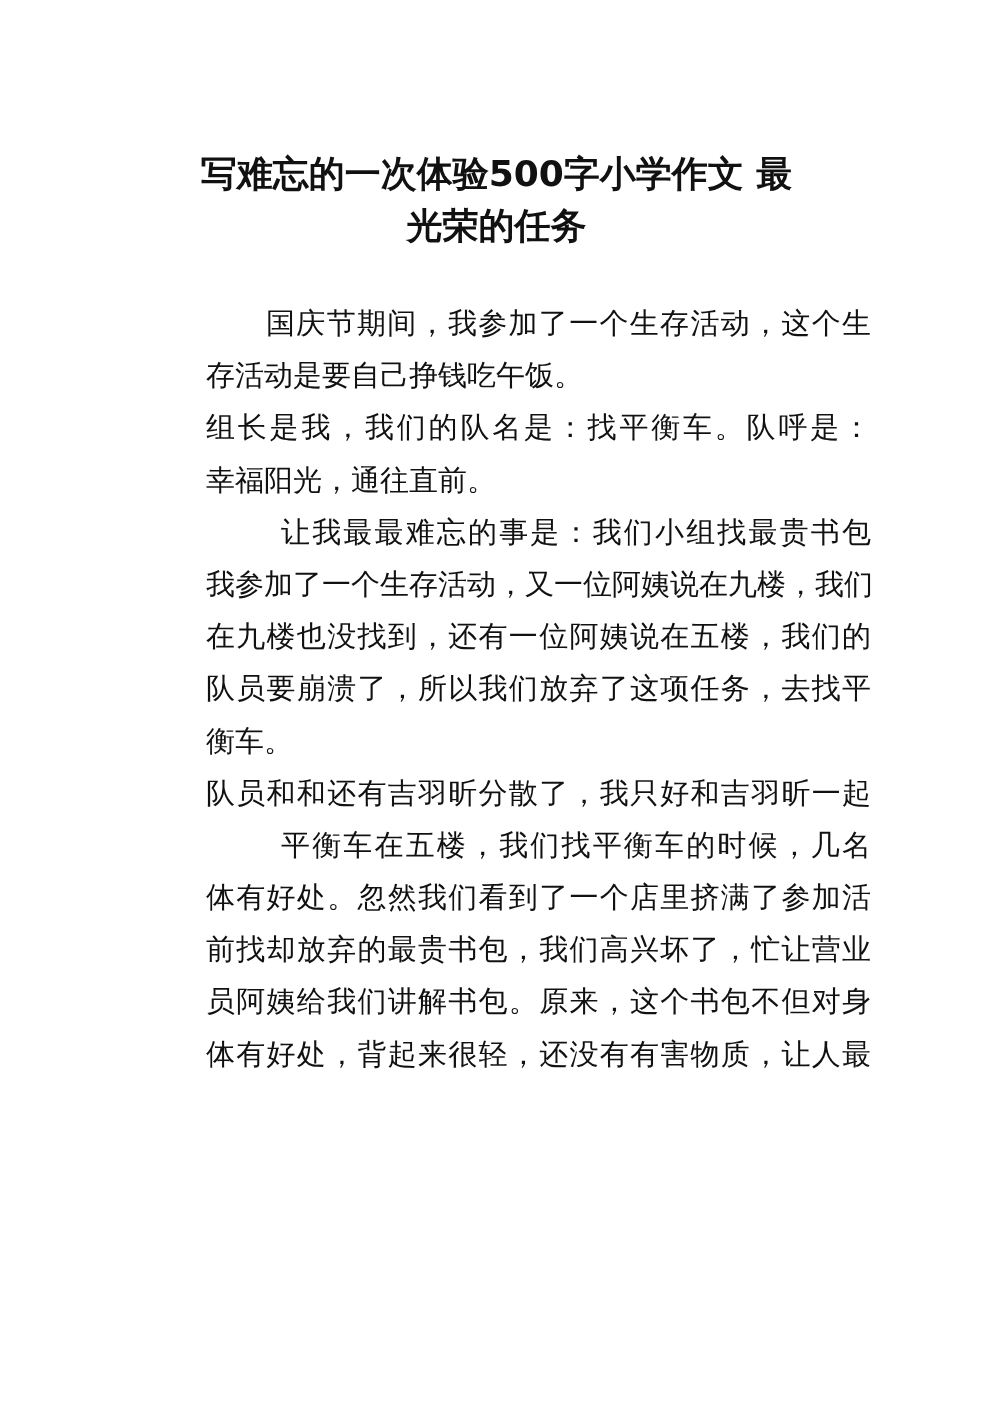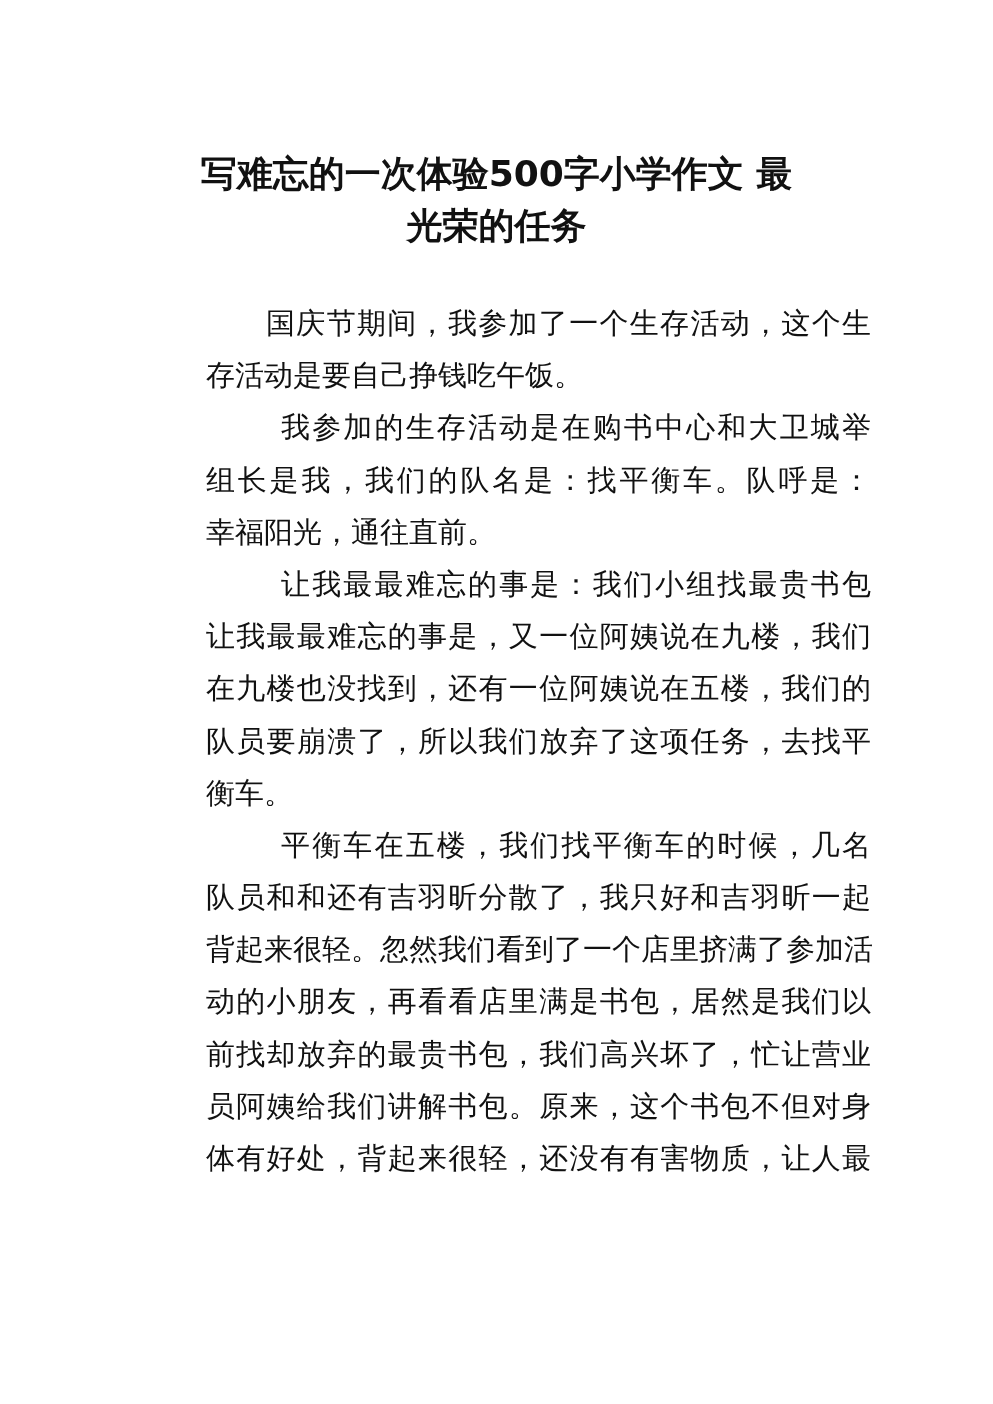--- a/index.html
+++ b/index.html
@@ -78,37 +78,35 @@
   </h1>
 
   <div class="body-text">
 
     <div>
       <span class="line indent1">国庆节期间，我参加了一个生存活动，这个生</span>
       <span class="line last">存活动是要自己挣钱吃午饭。</span>
     </div>
 
     <div>
-      <span class="line indent2">我参加的生存活动是在购书中心和大卫城举</span>
       <span class="line">组长是我，我们的队名是：找平衡车。队呼是：</span>
       <span class="line last">幸福阳光，通往直前。</span>
     </div>
 
     <div>
       <span class="line indent2">让我最最难忘的事是：我们小组找最贵书包</span>
-      <span class="line">让我最最难忘的事是，又一位阿姨说在九楼，我们</span>
+      <span class="line">我参加了一个生存活动，又一位阿姨说在九楼，我们</span>
       <span class="line">在九楼也没找到，还有一位阿姨说在五楼，我们的</span>
       <span class="line">队员要崩溃了，所以我们放弃了这项任务，去找平</span>
       <span class="line last">衡车。</span>
     </div>
 
     <div>
+      <span class="line">队员和和还有吉羽昕分散了，我只好和吉羽昕一起</span>
       <span class="line indent2">平衡车在五楼，我们找平衡车的时候，几名</span>
-      <span class="line">队员和和还有吉羽昕分散了，我只好和吉羽昕一起</span>
-      <span class="line">背起来很轻。忽然我们看到了一个店里挤满了参加活</span>
-      <span class="line">动的小朋友，再看看店里满是书包，居然是我们以</span>
+      <span class="line">体有好处。忽然我们看到了一个店里挤满了参加活</span>
       <span class="line">前找却放弃的最贵书包，我们高兴坏了，忙让营业</span>
       <span class="line">员阿姨给我们讲解书包。原来，这个书包不但对身</span>
       <span class="line">体有好处，背起来很轻，还没有有害物质，让人最</span>
     </div>
 
   </div>
 </div>
 
 </body></html>

